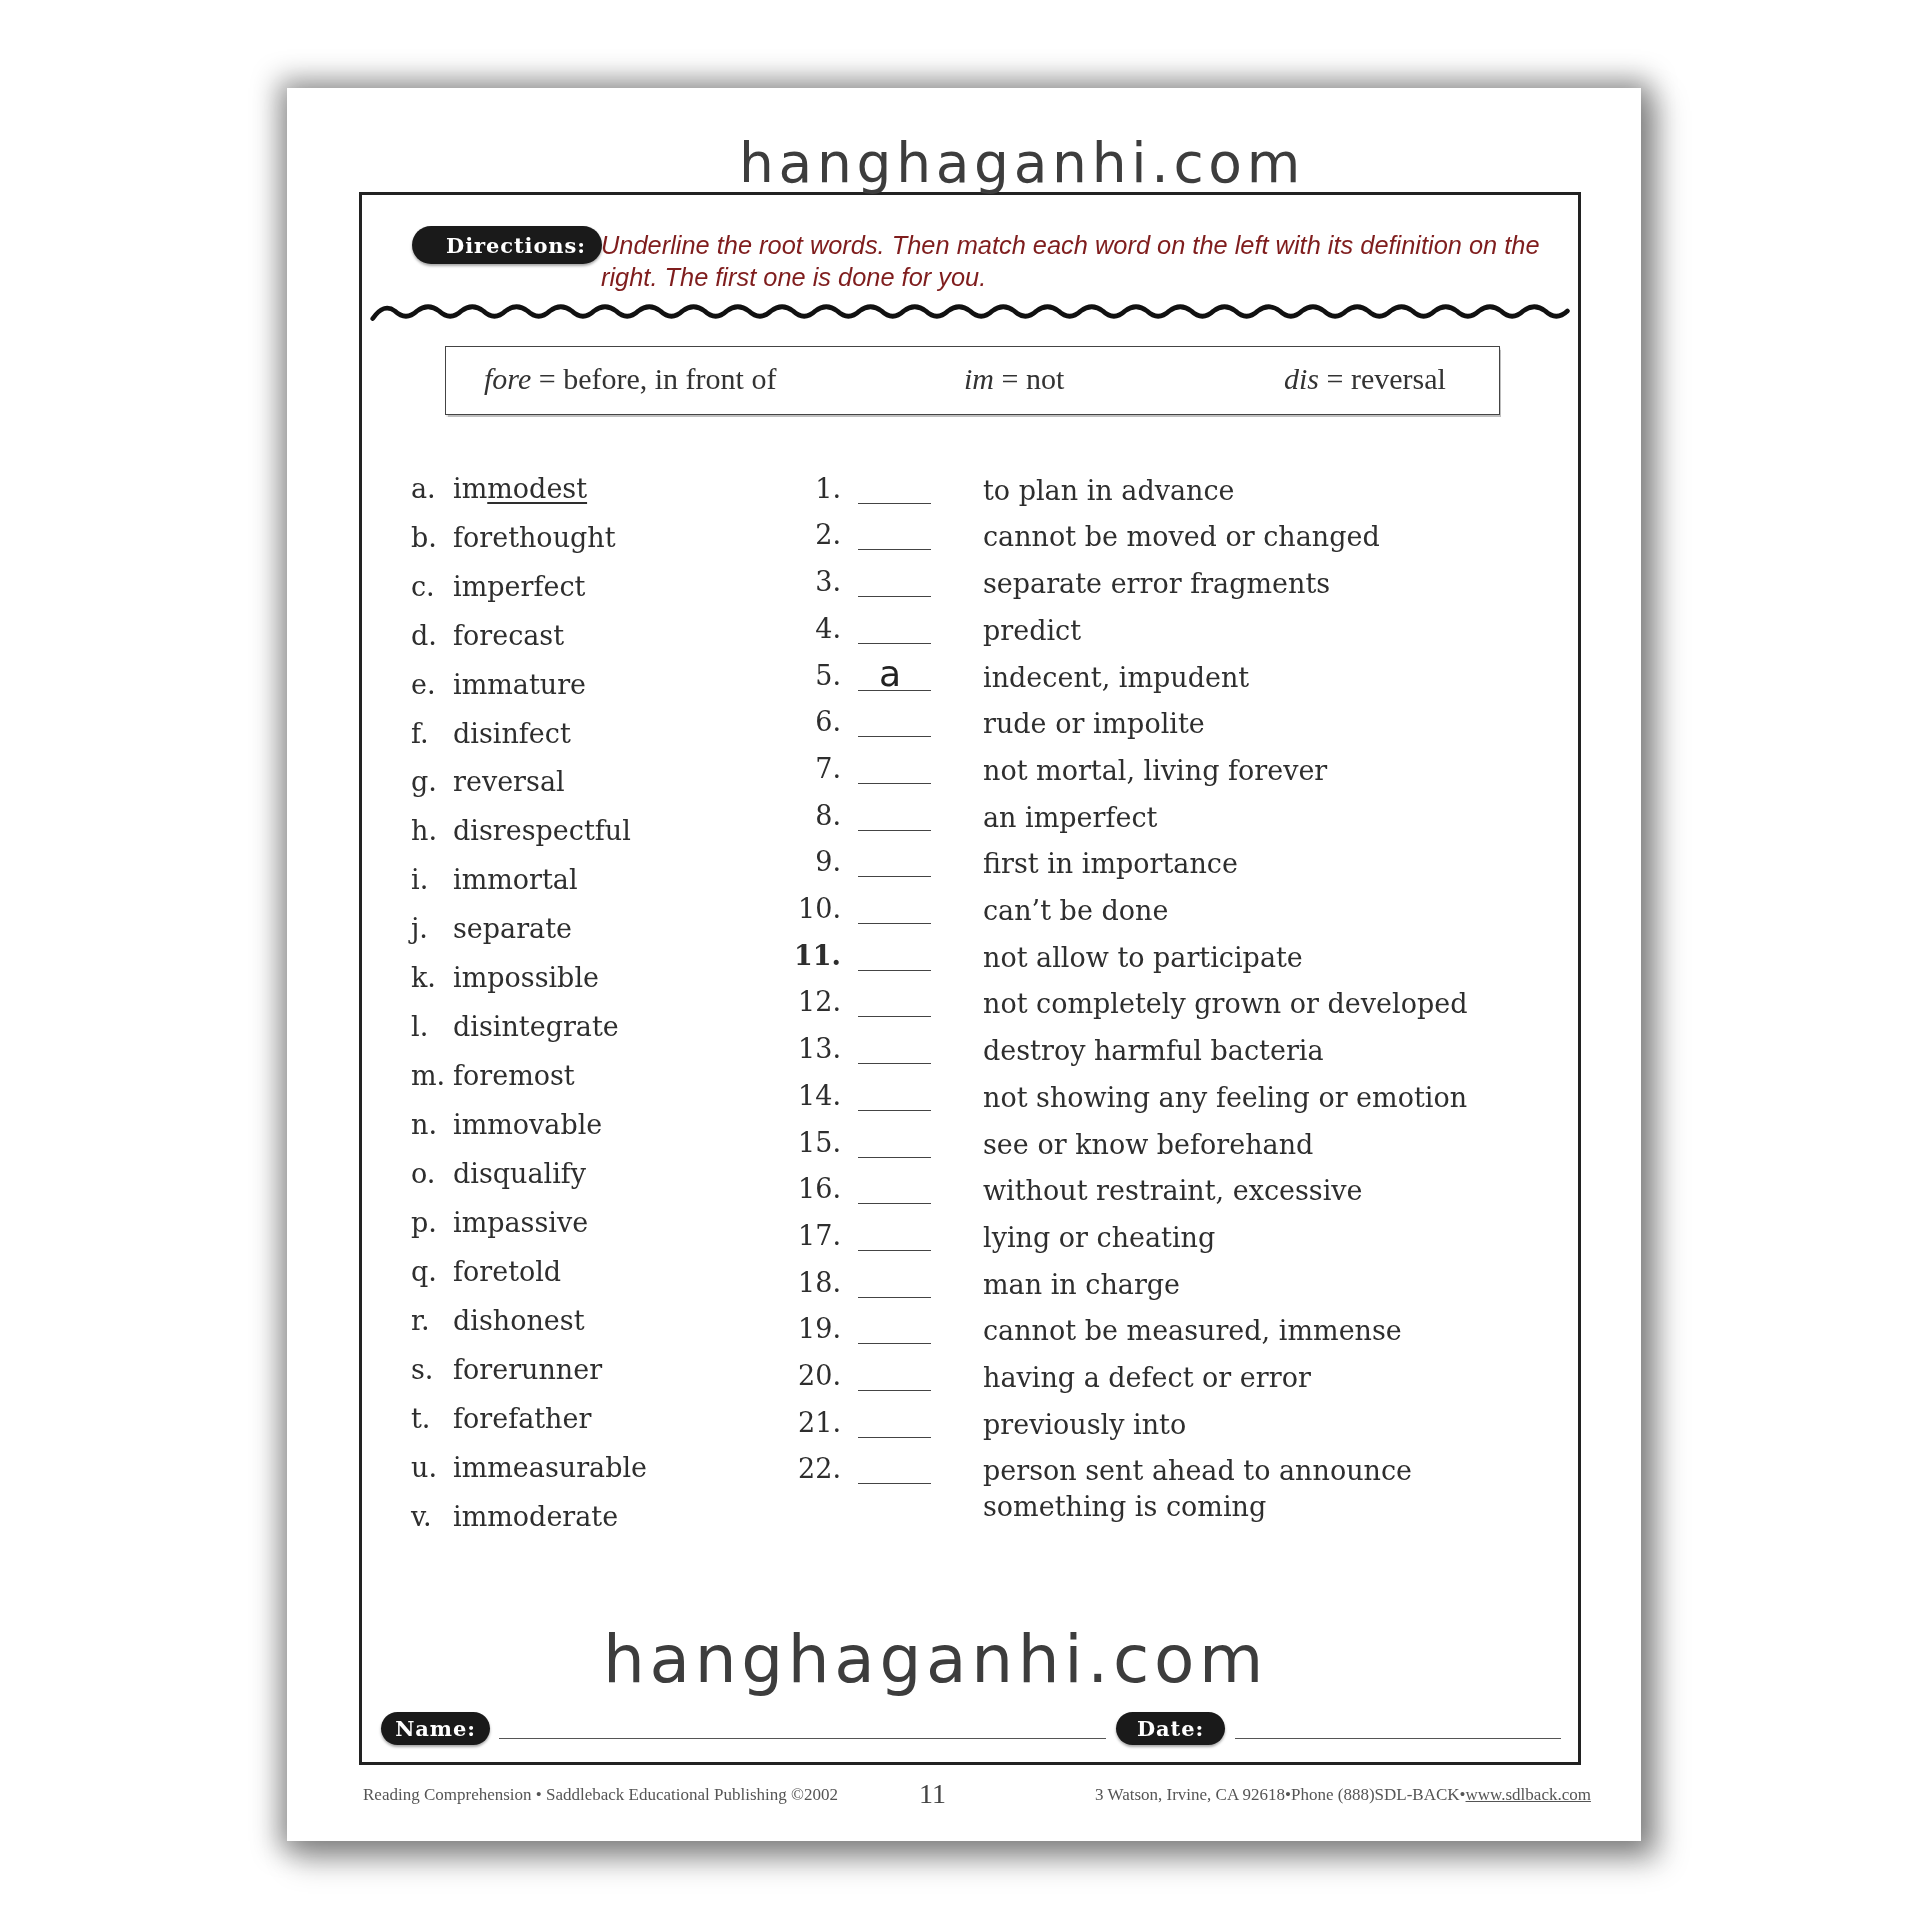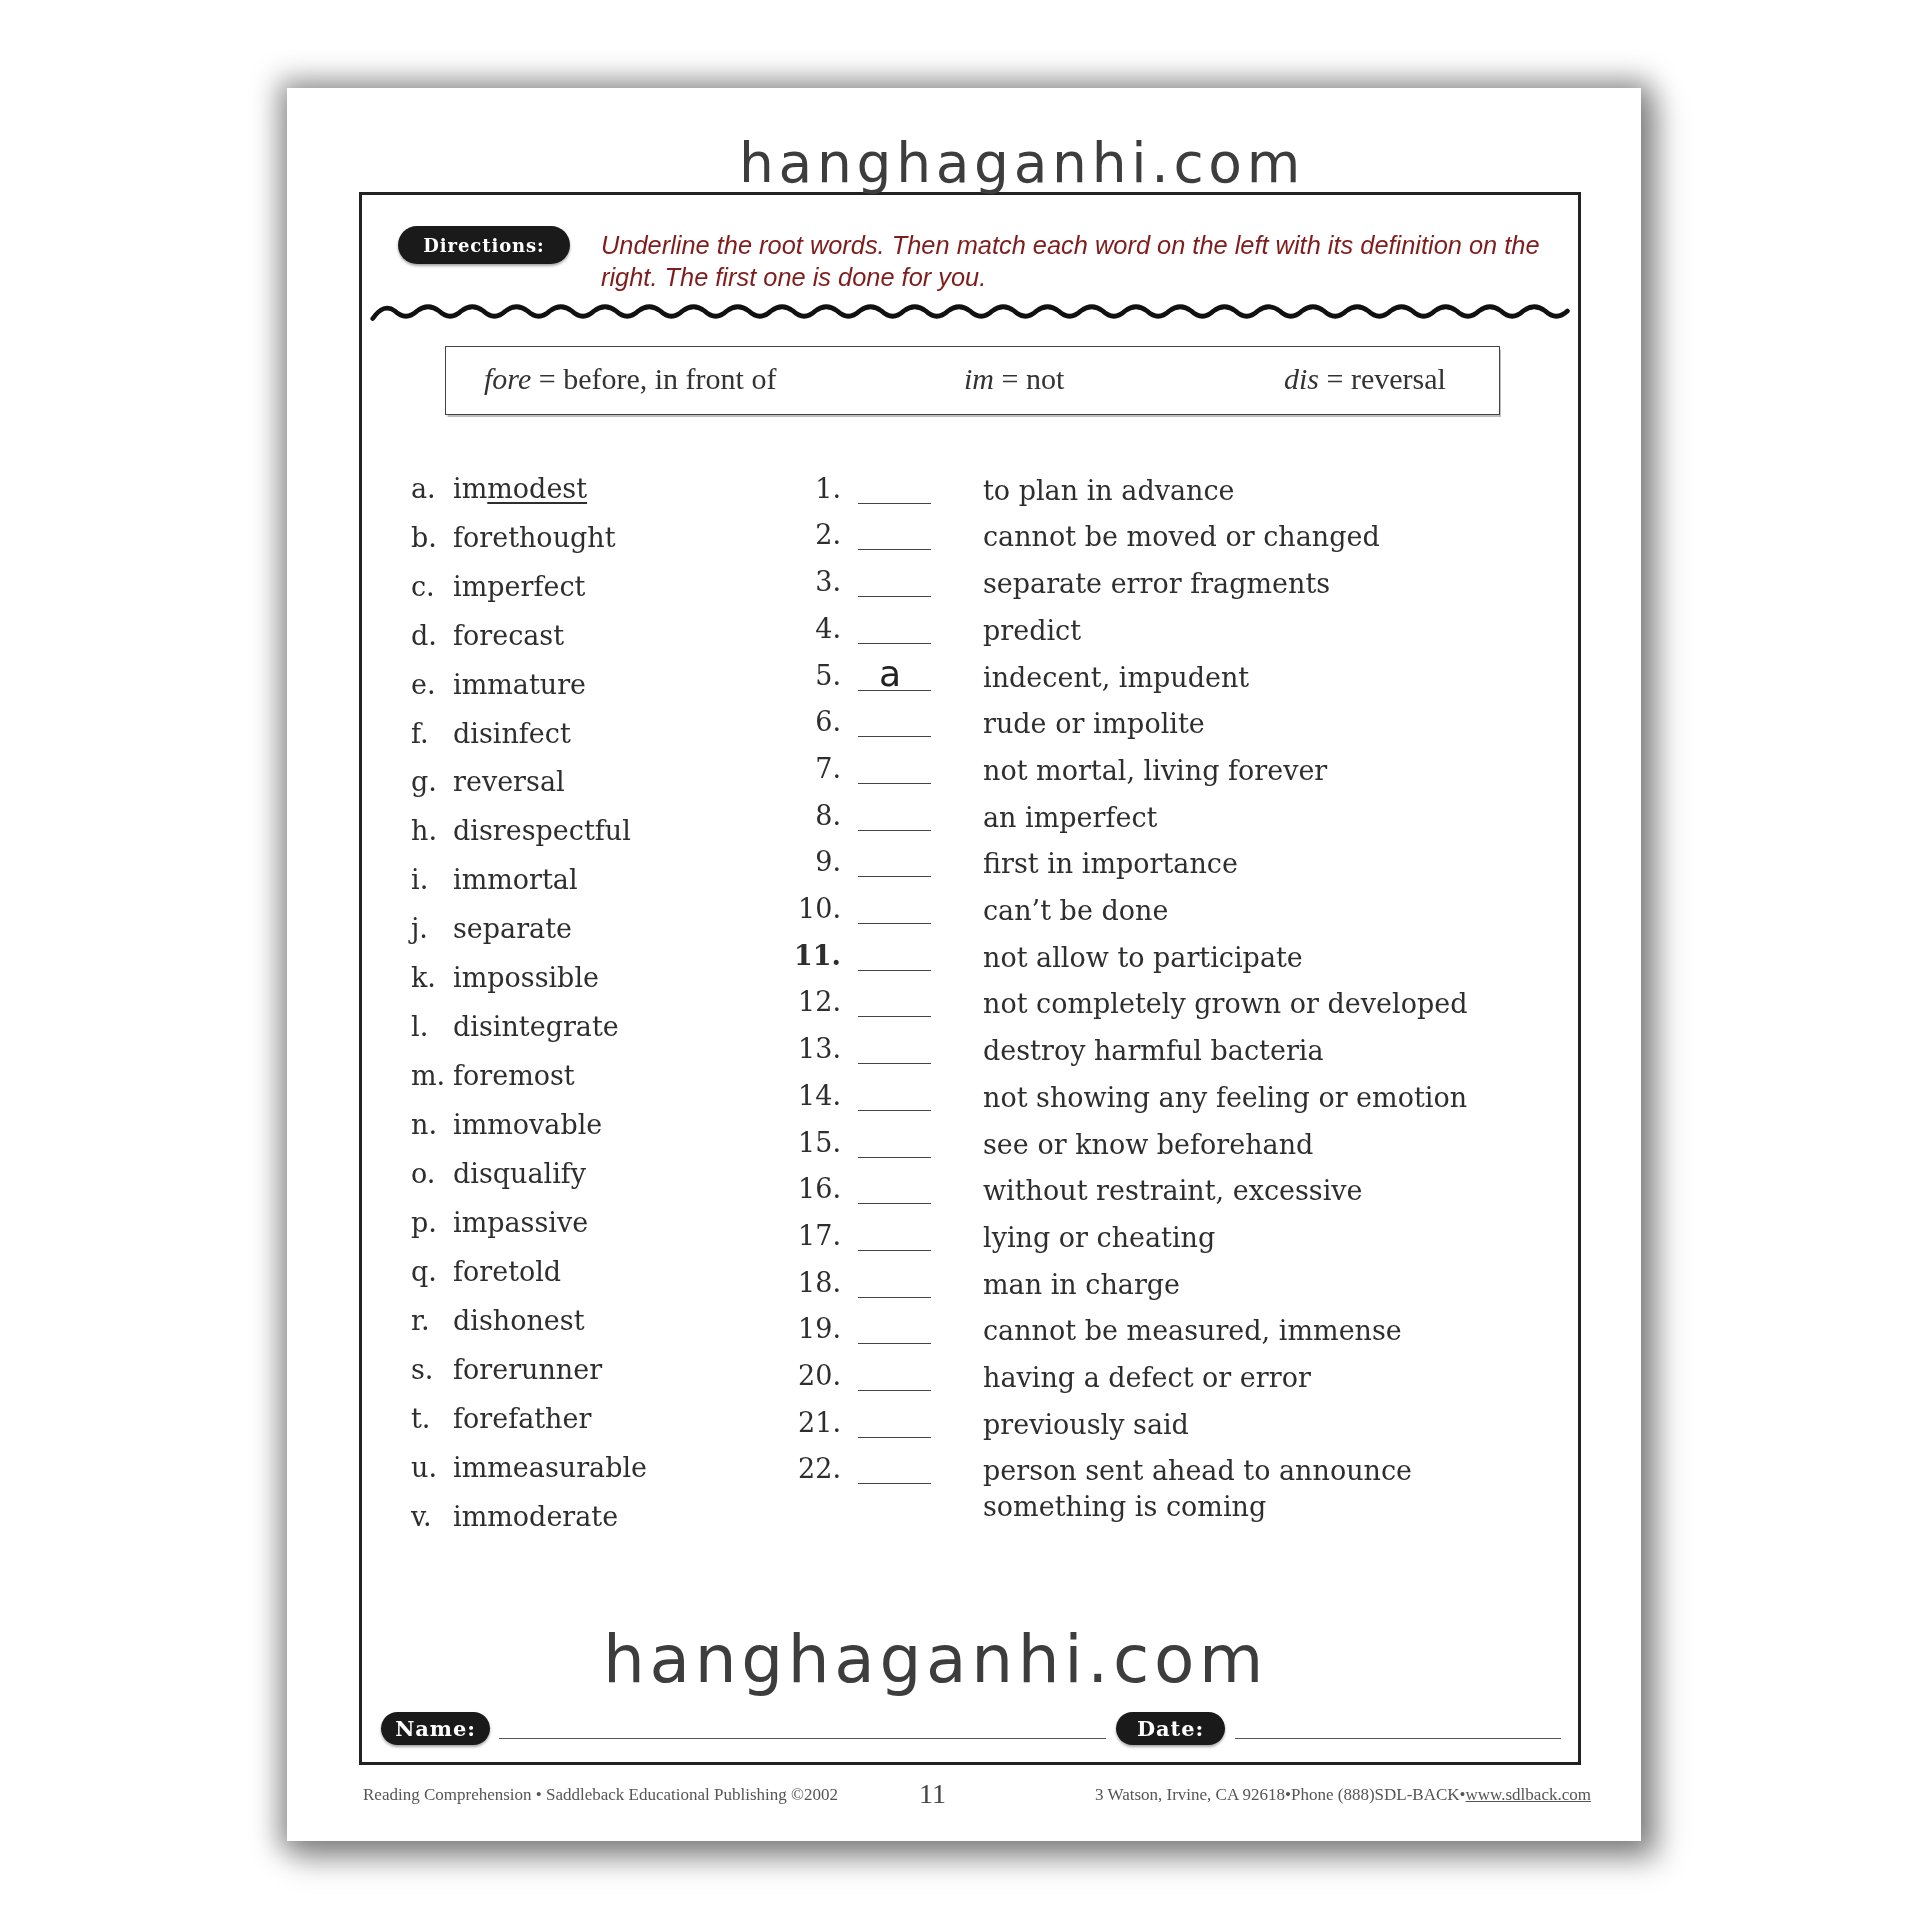--- a/index.html
+++ b/index.html
@@ -24,21 +24,21 @@
     position:absolute; left:359px; top:192px; width:1222px; height:1573px;
     border:3.8px solid #222; box-sizing:border-box;
   }
   .badge {
     position:absolute; background:#1a1a1a; color:#fff;
     font-family:"DejaVu Serif", serif; font-weight:bold;
     border-radius:21px; display:flex; align-items:center; justify-content:center;
     box-shadow:0 1.9px 2.8px rgba(0,0,0,0.35);
     letter-spacing:0.9px;
   }
-  .badge-directions { left:398px; top:226px; width:172px; height:38px; font-size:18px; }
+  .badge-directions { left:412px; top:226px; width:172px; height:38px; font-size:21px;padding-left:18px; }
   .directions-text {
     position:absolute; left:601px; top:229px; width:942px;
     font-family:Liberation Sans, sans-serif; font-style:italic;
     font-size:25.4px; line-height:32px; color:#7f1d1d;
   }
   .wave { position:absolute; left:369px; top:294px; }
   .ref-box {
     position:absolute; left:445px; top:346px; width:1055px; height:69px;
     border:1.9px solid #444; box-sizing:border-box; box-shadow:0.9px 1.9px 0.9px rgba(0,0,0,0.25);
     font-family:"Liberation Serif", serif; font-size:30px; color:#333;
@@ -284,21 +284,21 @@
       <span class="def-text"><span>cannot be measured, immense</span></span>
     </div>
     <div class="def-row" style="left: 858px; top: 1360px;">
       <span class="def-num" style="left: -73px;">20.</span>
       <span class="def-blank"></span>
       <span class="def-text"><span>having a defect or error</span></span>
     </div>
     <div class="def-row" style="left: 858px; top: 1407px;">
       <span class="def-num" style="left: -73px;">21.</span>
       <span class="def-blank"></span>
-      <span class="def-text"><span>previously said</span></span>
+      <span class="def-text"><span>previously into</span></span>
     </div>
     <div class="def-row" style="left: 858px; top: 1453px;">
       <span class="def-num" style="left: -73px;">22.</span>
       <span class="def-blank"></span>
       <span class="def-text"><span>person sent ahead to announce</span><br><span>something is coming</span></span>
     </div>
   </div>
 
 <div class="watermark wm-bottom">hanghaganhi.com</div>
 

